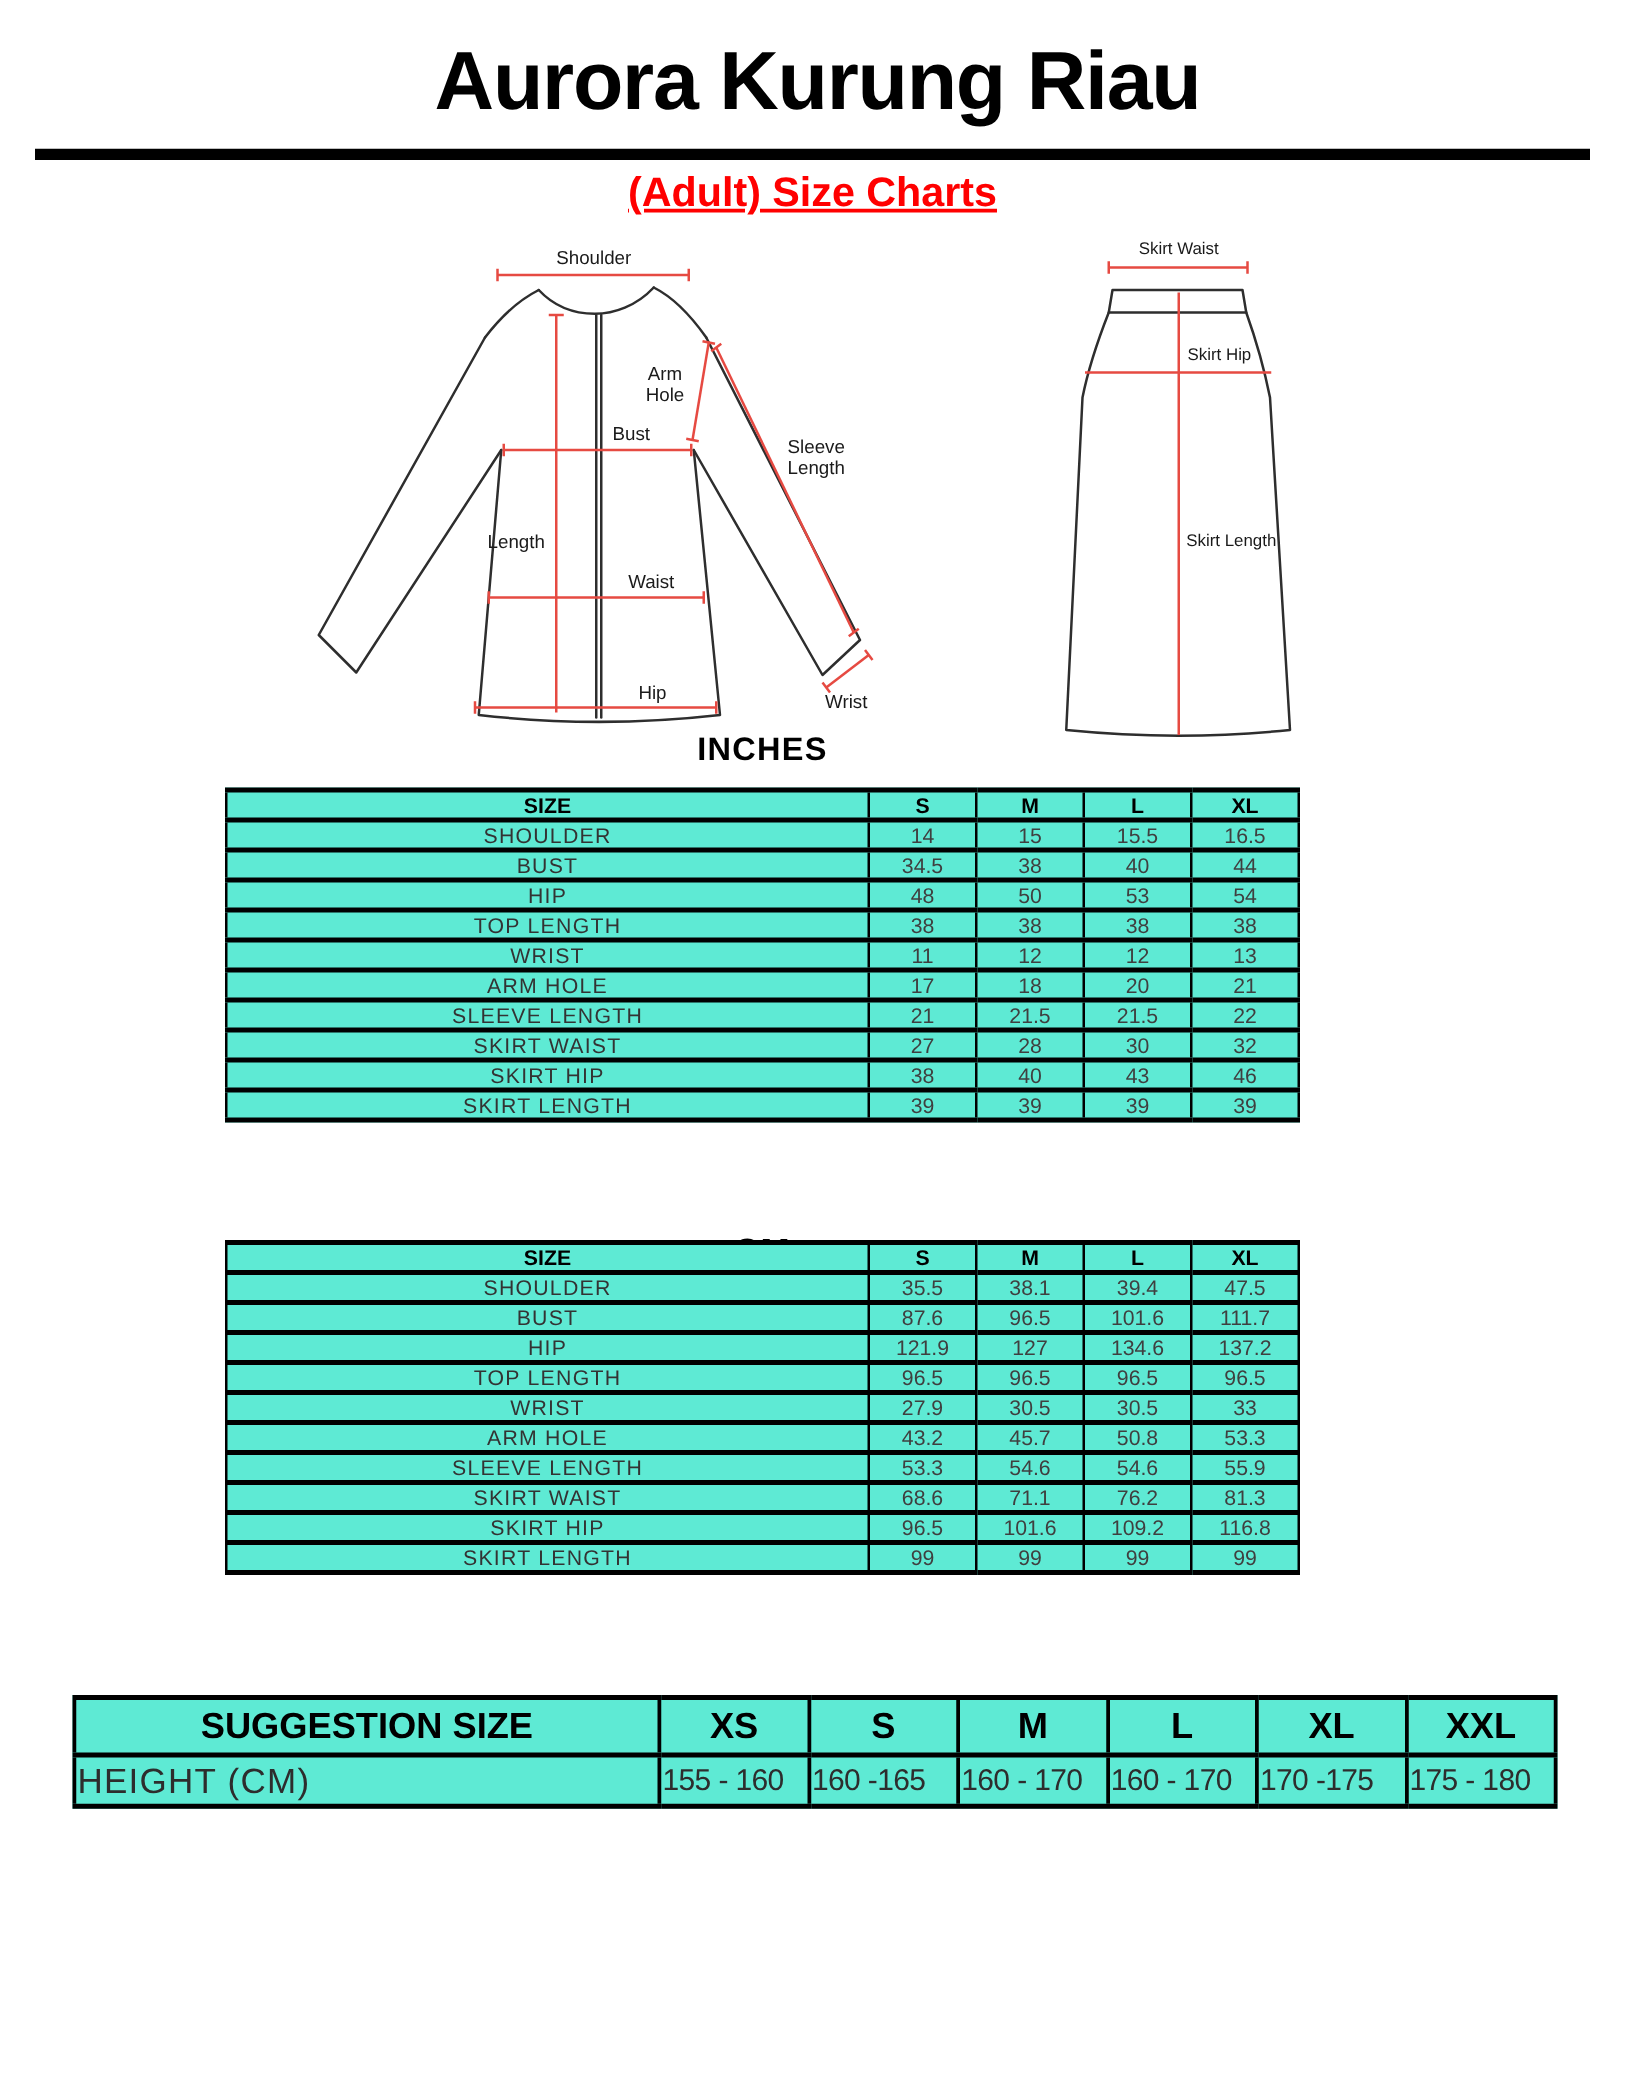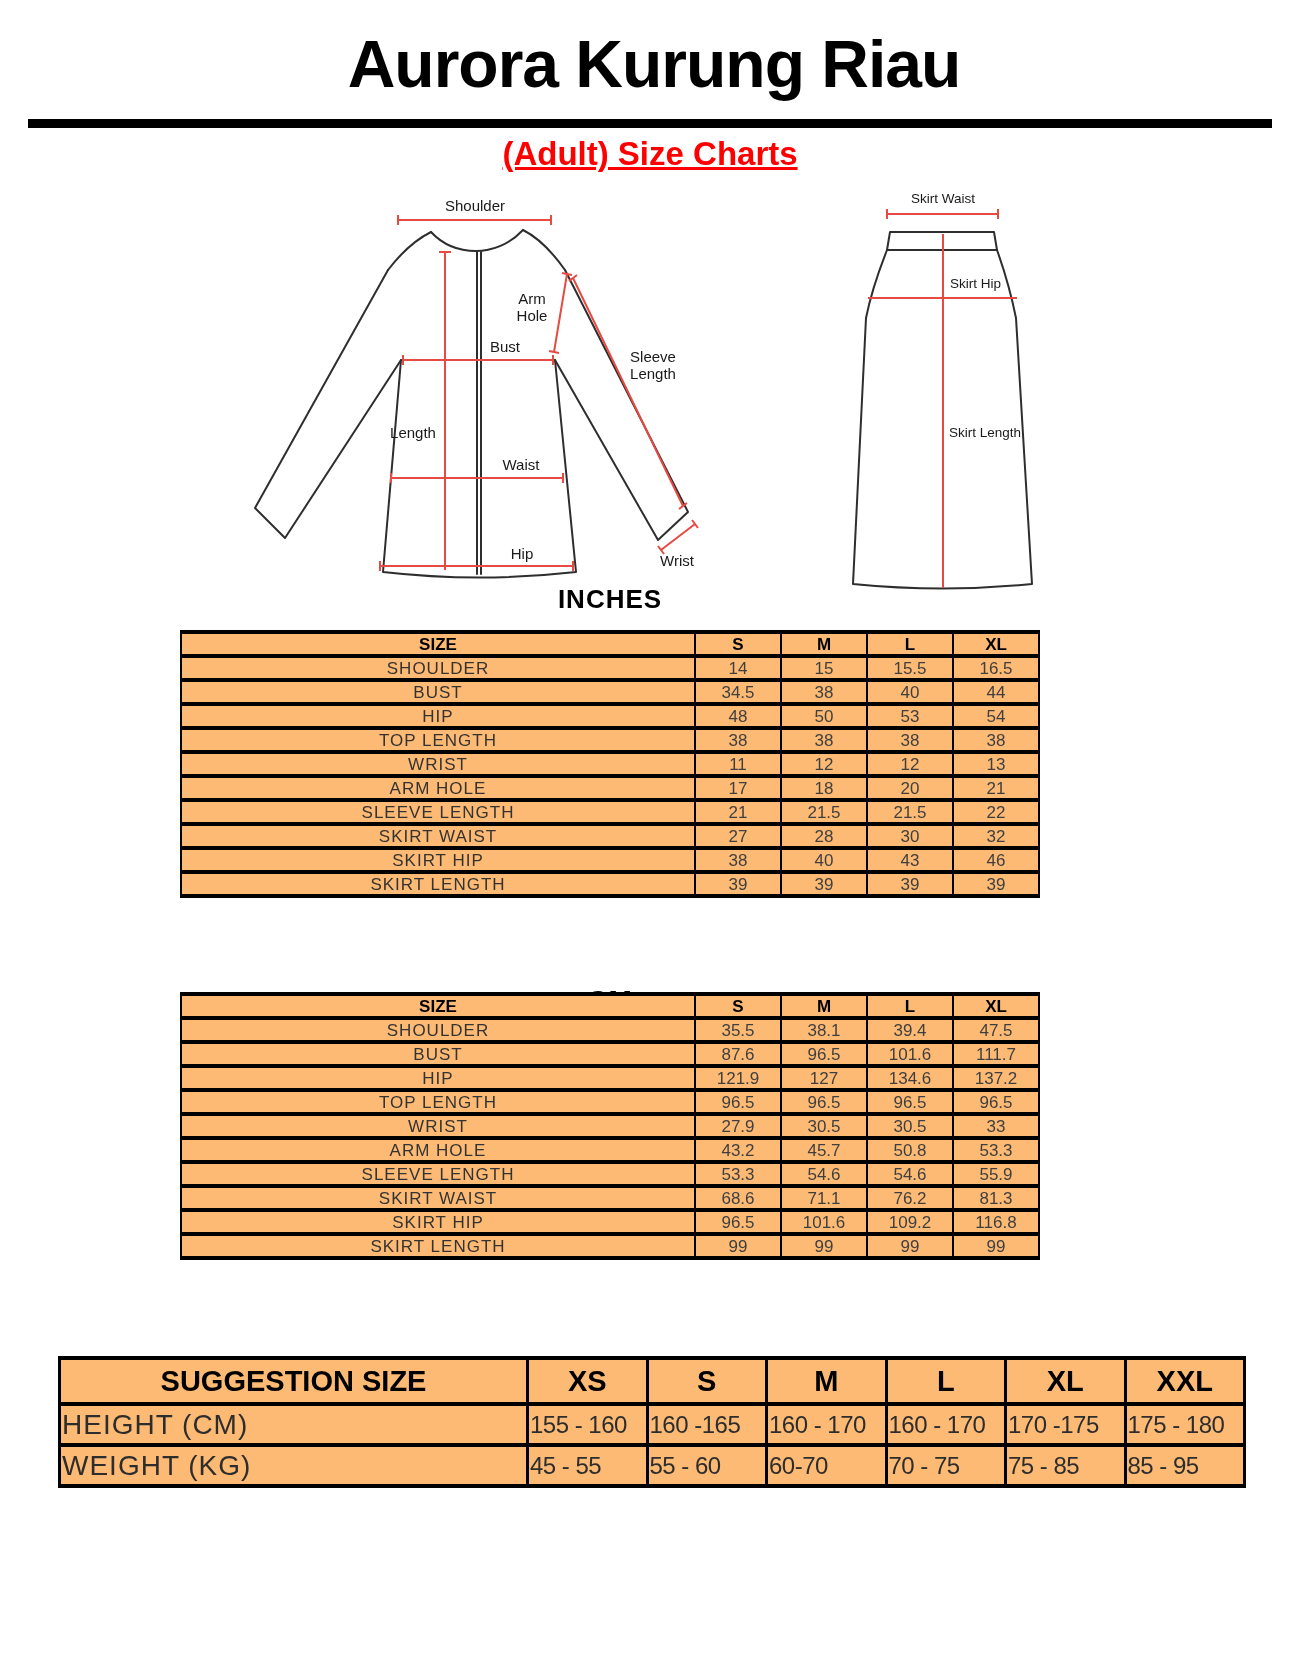--- a/index.html
+++ b/index.html
@@ -30,21 +30,21 @@
   .garment{fill:none;stroke:#2e2e2e;stroke-width:2;stroke-linejoin:round;stroke-linecap:round;}
   .mline{stroke:var(--measure);stroke-width:2;stroke-linecap:butt;fill:none;}
   .dlabel{font-family:"Liberation Sans",sans-serif;font-size:15px;fill:#1a1a1a;}
   .dlabel-sm{font-family:"Liberation Sans",sans-serif;font-size:13.5px;fill:#1a1a1a;}
   
   .section-heading{position:absolute;text-align:center;font-weight:bold;color:#000;}
   #inches-heading{left:180px;top:584px;width:860px;font-size:26px;letter-spacing:1px;}
   #cm-heading{left:180px;top:944px;width:860px;font-size:28px;letter-spacing:1px;margin-top:41px;}
   #suggestion-heading{left:58px;top:1317px;width:1188px;font-size:26px;letter-spacing:1px;}
   
-  table{border-collapse:collapse;table-layout:fixed;background:#fdba74;}
+  table{border-collapse:collapse;table-layout:fixed;background:#5eead4;}
   .mtable{position:absolute;left:180px;width:860px;}
   #inches-table{top:630px;}
   #cm-table{top:992px;}
   .mtable th,.mtable td{
     border:2px solid #000;border-top-width:4px;border-bottom-width:4px;
     height:20px;padding:0 2px;text-align:center;vertical-align:middle;
     font-size:17px;line-height:1;overflow:hidden;white-space:nowrap;
   }
   .mtable th{font-weight:bold;color:#000;}
   .mtable td{font-weight:normal;color:#3f3f3f;}
@@ -332,25 +332,16 @@
       <tbody>
         <tr>
           <td>HEIGHT (CM)</td>
           <td>155 - 160</td>
           <td>160 -165</td>
           <td>160 - 170</td>
           <td>160 - 170</td>
           <td>170 -175</td>
           <td>175 - 180</td>
         </tr>
-        <tr>
-          <td>WEIGHT (KG)</td>
-          <td>45 - 55</td>
-          <td>55 - 60</td>
-          <td>60-70</td>
-          <td>70 - 75</td>
-          <td>75 - 85</td>
-          <td>85 - 95</td>
-        </tr>
       </tbody>
     </table>
 
 </div>
 
 </body></html>

